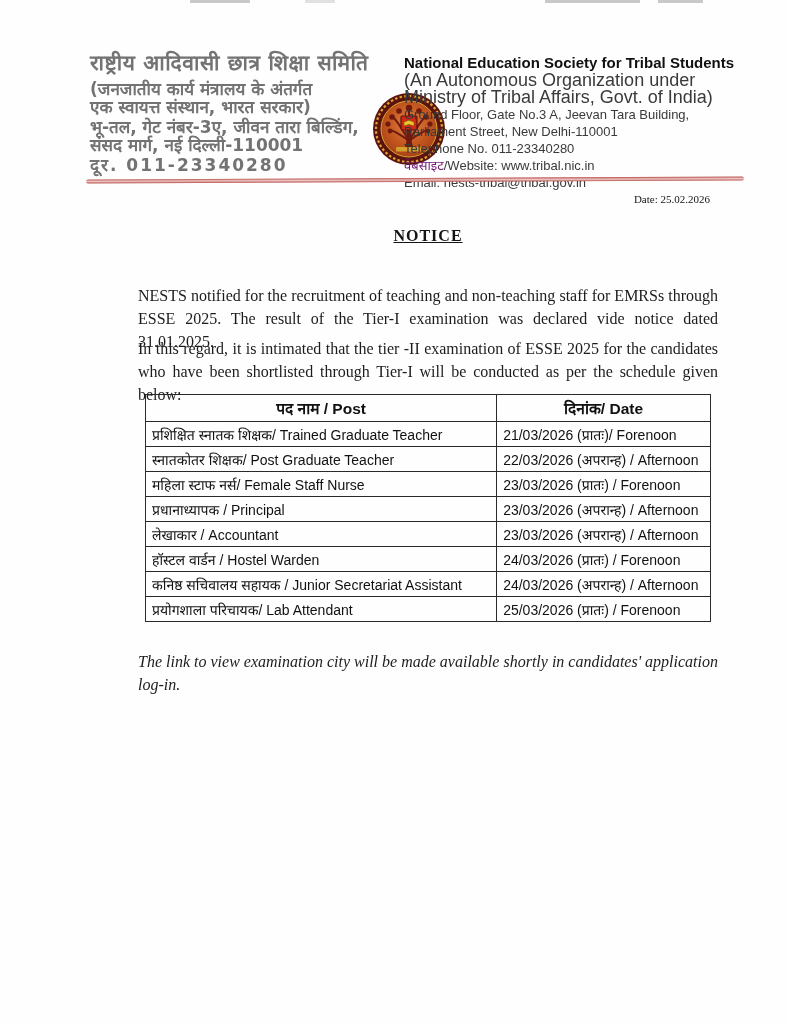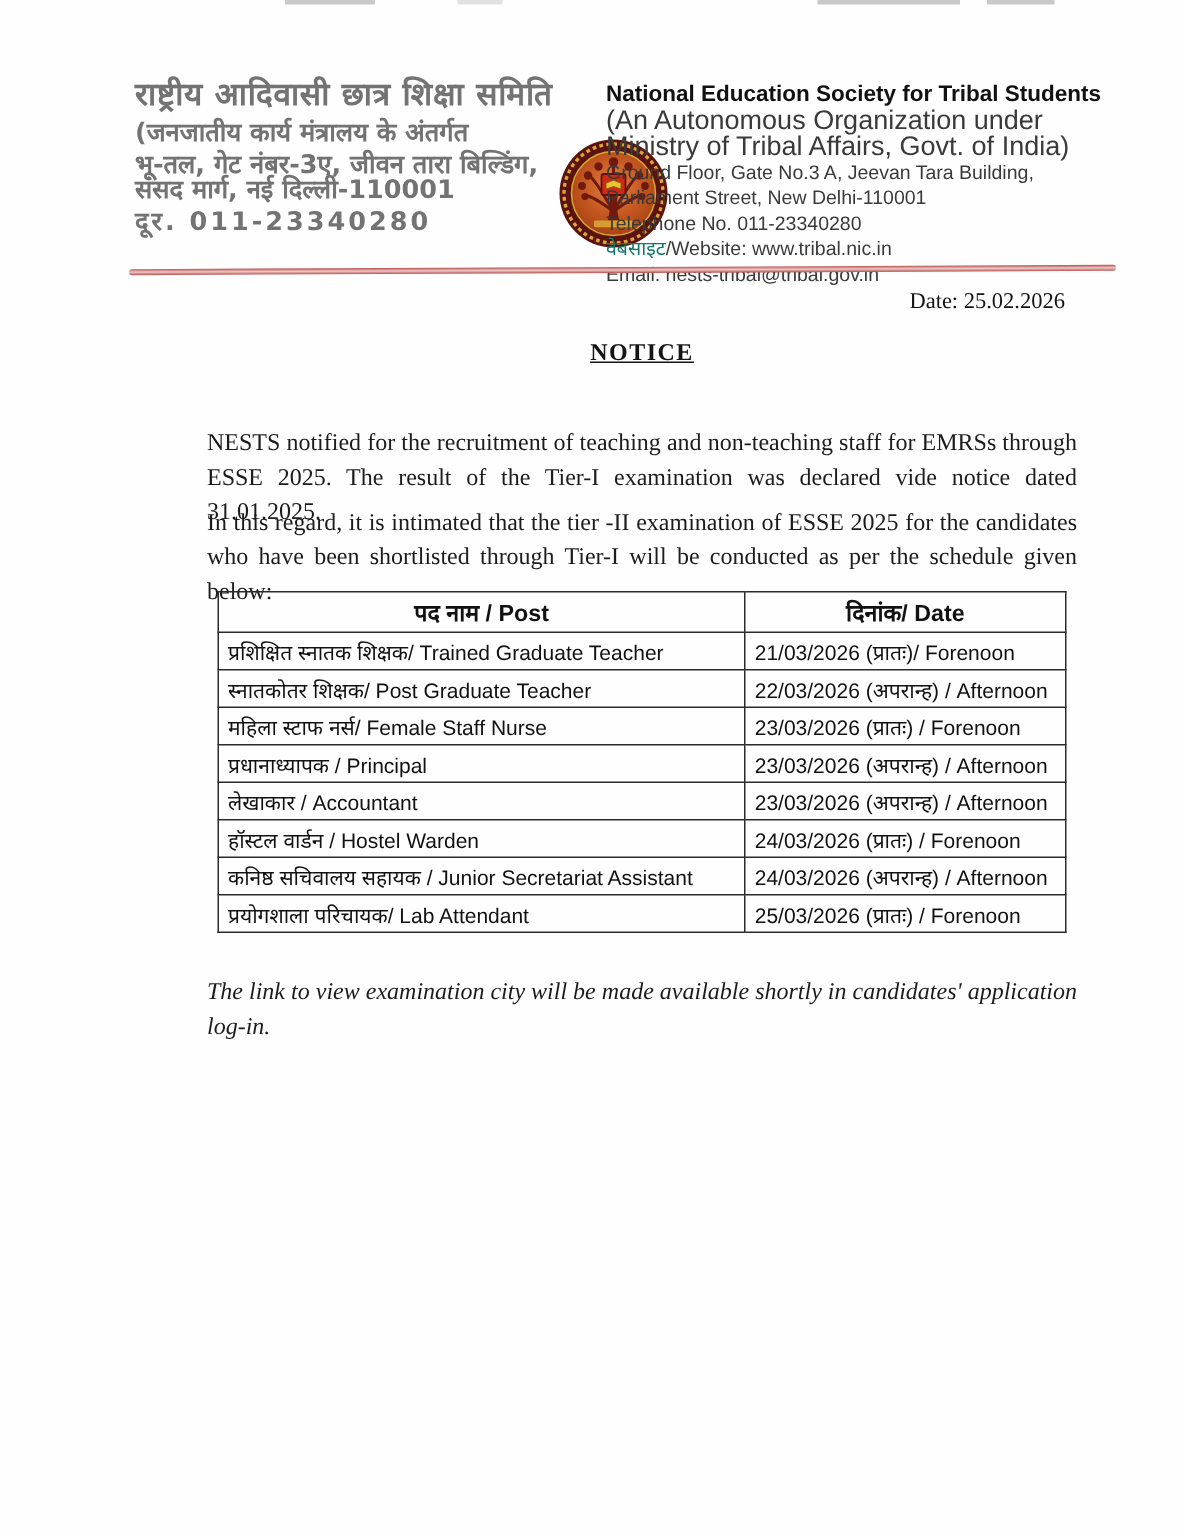--- a/index.html
+++ b/index.html
@@ -28,32 +28,32 @@
 
   .seal { position:absolute; left:371px; top:91px; width:76px; height:76px; }
 
   .english-block {
     position:absolute; left:404px; top:54px; width:338px; text-align:left;
     font-family:"Liberation Sans", sans-serif; color:#3a3a3a;
   }
   .en-title { font-size:15px; font-weight:700; color:#111; line-height:18px; }
   .en-line  { font-size:18px; line-height:17px; }
   .en-line.small { font-size:13px; }
-  .web-hindi { color:#0f766e; font-family:Liberation Sans, sans-serif; }
+  .web-hindi { color:#701a75; font-family:Liberation Sans, sans-serif; }
 
   .red-rule {
     position:absolute; left:86px; top:178px; width:658px; height:4px;
     background:linear-gradient(#b9504c, #ecc9c8 50%, #b9504c);
     transform:rotate(-0.25deg); border-radius:2px;
   }
 
   
   .date-line {
     position:absolute; top:193px; right:76px;
-    font-size:15px; color:#141414;
+    font-size:11px; color:#141414;
   }
   .notice-title {
     position:absolute; top:227px; left:138px; width:580px; text-align:center;
     font-size:16px; font-weight:700; letter-spacing:1px;
     text-decoration:underline; color:#141414;
   }
   .para { position:absolute; left:138px; width:580px; text-align:justify;
           font-size:16px; line-height:23px; color:#1c1c1c; }
   .para1 { top:284px; }
   .para2 { top:337px; }
@@ -84,20 +84,21 @@
 <div class="page">
 
   <div class="scan-mark sm1"></div>
   <div class="scan-mark sm2"></div>
   <div class="scan-mark sm3"></div>
   <div class="scan-mark sm4"></div>
 
   <div class="hindi-block">
     <div class="hindi-title">राष्ट्रीय आदिवासी छात्र शिक्षा समिति</div>
     <div class="hindi-line gap">(जनजातीय कार्य मंत्रालय के अंतर्गत</div>
+    <div class="hindi-line">एक स्वायत्त संस्थान, भारत सरकार)</div>
     <div class="hindi-line gap">भू-तल, गेट नंबर-3ए, जीवन तारा बिल्डिंग,</div>
     <div class="hindi-line">संसद मार्ग, नई दिल्ली-110001</div>
     <div class="hindi-line gap hindi-phone">दूर. 011-23340280</div>
   </div>
 
   <div class="seal">
     <svg width="76" height="76" viewBox="0 0 76 76">
       <defs>
         <radialGradient id="inner" cx="50%" cy="42%" r="65%">
           <stop offset="0%" stop-color="#e0854a"></stop>

